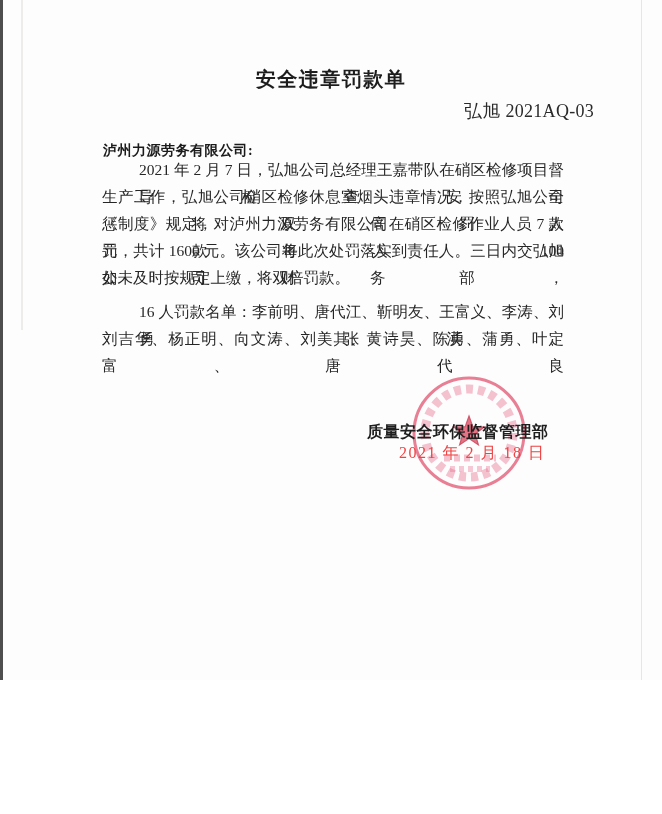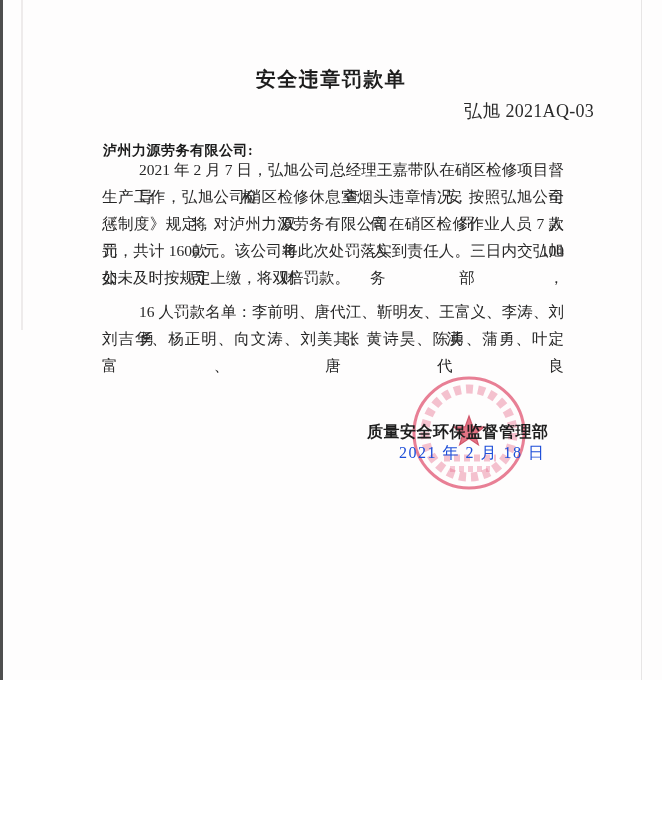--- a/index.html
+++ b/index.html
@@ -98,21 +98,21 @@
     color: #1e1e1e;
     z-index: 3;
     margin-top: 12px;
   }
   .sig-date {
     position: absolute;
     left: 399px;
     top: 443px;
     font-size: 16px;
     letter-spacing: 1.5px;
-    color: #1d4ed8;
+    color: #ef4444;
     z-index: 3;
   }
   .seal {
     position: absolute;
     left: 406px;
     top: 372px;
     width: 126px;
     height: 124px;
     z-index: 2;
     mix-blend-mode: multiply;

